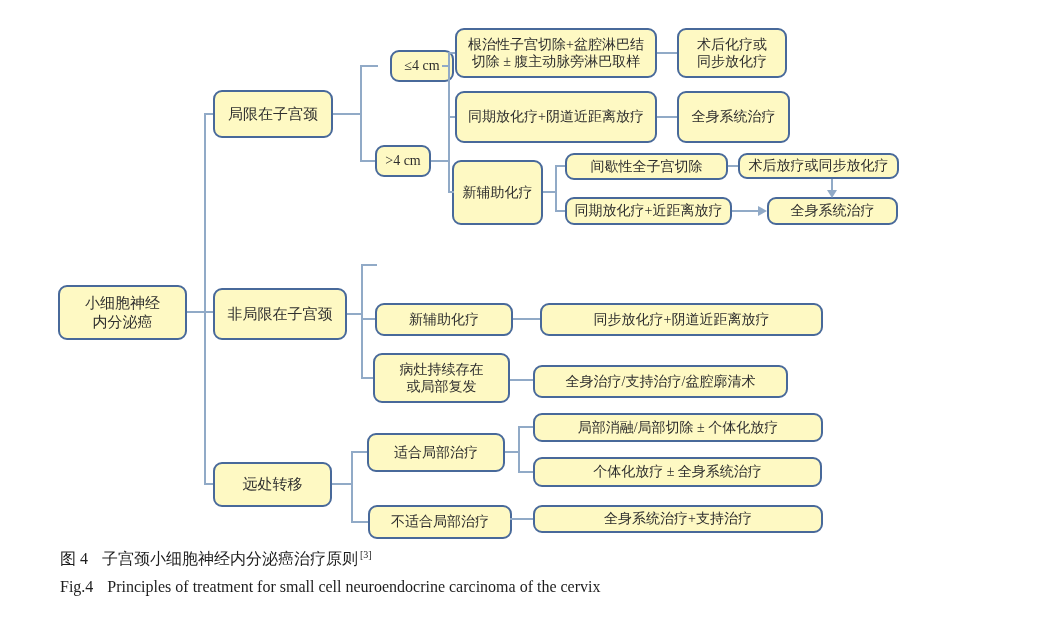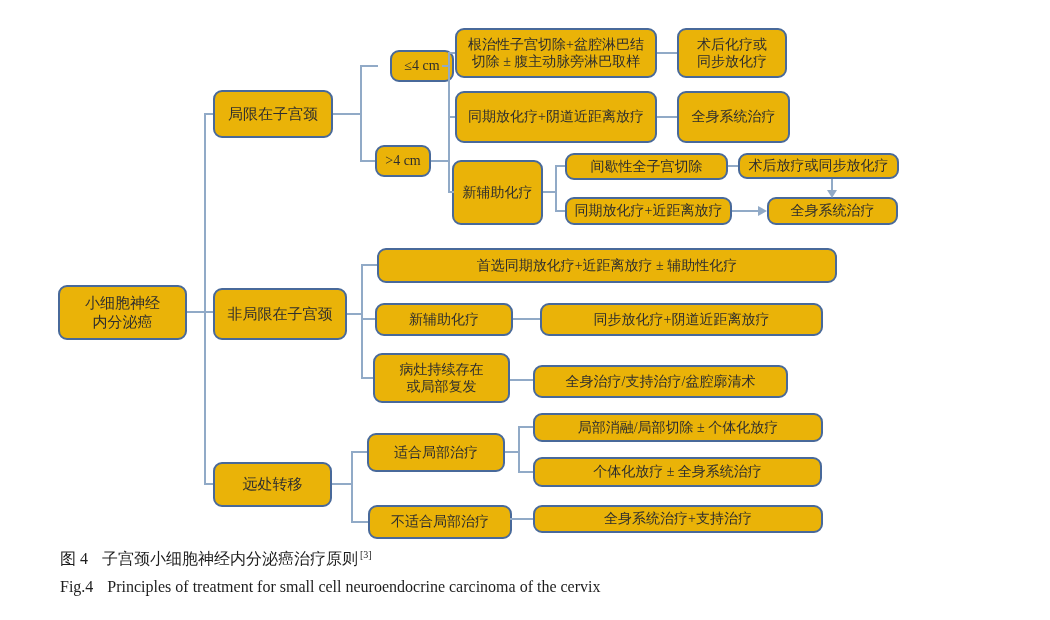--- a/index.html
+++ b/index.html
@@ -2,21 +2,21 @@
 <html><head>
 <meta charset="utf-8">
 <style>
   html,body{margin:0;padding:0;background:#ffffff;}
   #stage{
     position:relative;width:1050px;height:620px;background:#ffffff;overflow:hidden;
     font-family:"Liberation Serif","DejaVu Serif",serif;color:#2e2e2e;
   }
   .node{
     position:absolute;box-sizing:border-box;
-    border:2px solid #48699a;border-radius:9px;background:#eab308;
+    border:2px solid #48699a;border-radius:9px;background:#fef9c3;
     display:flex;align-items:center;justify-content:center;text-align:center;
     white-space:pre-line;font-size:14px;line-height:1.25;padding:10px 3px;
   }
   .fs15{font-size:15px;}
   .hl,.vl{position:absolute;background:#91aac7;}
   .hl{height:2px;}
   .vl{width:2px;}
   .arr-down{position:absolute;width:0;height:0;
     border-left:5px solid transparent;border-right:5px solid transparent;
     border-top:8px solid #91aac7;}
@@ -48,21 +48,20 @@
   <div class="node" style="left:677px;top:28px;width:110px;height:50px">术后化疗或
 同步放化疗</div>
   <div class="node" style="left:677px;top:91px;width:113px;height:52px">全身系统治疗</div>
 
   <div class="node" style="left:452px;top:160px;width:91px;height:65px">新辅助化疗</div>
   <div class="node" style="left:565px;top:153px;width:163px;height:27px">间歇性全子宫切除</div>
   <div class="node" style="left:565px;top:197px;width:167px;height:28px">同期放化疗+近距离放疗</div>
   <div class="node" style="left:738px;top:153px;width:161px;height:26px">术后放疗或同步放化疗</div>
   <div class="node" style="left:767px;top:197px;width:131px;height:28px">全身系统治疗</div>
 
-  <div class="node" style="left:377px;top:248px;width:460px;height:35px">首选同期放化疗+近距离放疗 ± 辅助性化疗</div>
   <div class="node" style="left:375px;top:303px;width:138px;height:33px">新辅助化疗</div>
   <div class="node" style="left:540px;top:303px;width:283px;height:33px">同步放化疗+阴道近距离放疗</div>
   <div class="node" style="left:373px;top:353px;width:137px;height:50px">病灶持续存在
 或局部复发</div>
   <div class="node" style="left:533px;top:365px;width:255px;height:33px">全身治疗/支持治疗/盆腔廓清术</div>
 
   <div class="node" style="left:367px;top:433px;width:138px;height:39px">适合局部治疗</div>
   <div class="node" style="left:368px;top:505px;width:144px;height:34px">不适合局部治疗</div>
   <div class="node" style="left:533px;top:413px;width:290px;height:29px">局部消融/局部切除 ± 个体化放疗</div>
   <div class="node" style="left:533px;top:457px;width:289px;height:30px">个体化放疗 ± 全身系统治疗</div>

